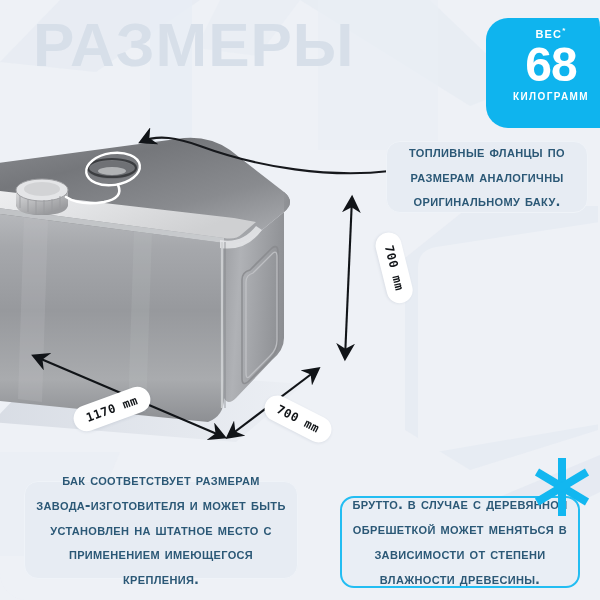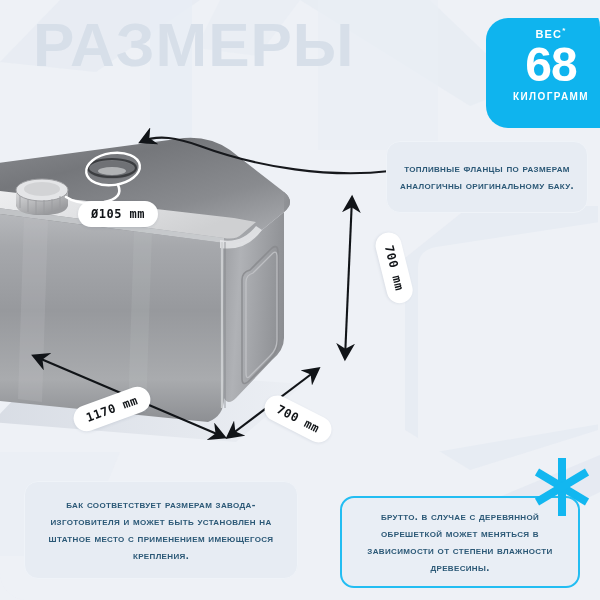--- a/index.html
+++ b/index.html
@@ -81,21 +81,21 @@
   }
 
   
   .info-box {
     position: absolute;
     box-sizing: border-box;
     background: #e7ecf3;
     border-radius: 14px;
     color: #2b5876;
     text-align: center;
-    font-size: 11px;
+    font-size: 16px;
     font-weight: bold;
     letter-spacing: 0.35px;
     line-height: 1.55;
     display: flex;
     align-items: center;
     justify-content: center;
     padding: 6px 10px;
     font-variant: small-caps;
     text-transform: lowercase;
   }
@@ -322,21 +322,20 @@
 
     <path d="M 118 185 Q 124 198 104 202 Q 80 206 66 197" fill="none" stroke="#ffffff" stroke-width="2.6" stroke-linecap="round"></path>
 
     <line x1="34" y1="356" x2="224" y2="437" stroke="#111418" stroke-width="2.1" marker-start="url(#arrowStart)" marker-end="url(#arrowEnd)"></line>
 
     <line x1="318" y1="369" x2="228" y2="437" stroke="#111418" stroke-width="2.1" marker-start="url(#arrowStart)" marker-end="url(#arrowEnd)"></line>
 
     <line x1="352" y1="198" x2="345" y2="358" stroke="#111418" stroke-width="2.1" marker-start="url(#arrowStart)" marker-end="url(#arrowEnd)"></line>
   </svg>
 
-  <div class="dim-pill" id="pill-diameter">Ø105 mm</div>
 
   <div class="dim-pill" id="pill-length">1170 mm</div>
 
   <div class="dim-pill" id="pill-depth">700 mm</div>
 
   <div class="dim-pill" id="pill-height">700 mm</div>
 
   <div class="info-box plain" id="info-flange">Топливные фланцы по размерам аналогичны оригинальному баку.</div>
 
   <div class="info-box plain" id="info-factory">Бак соответствует размерам завода-изготовителя и может быть установлен на штатное место с применением имеющегося крепления.</div>

